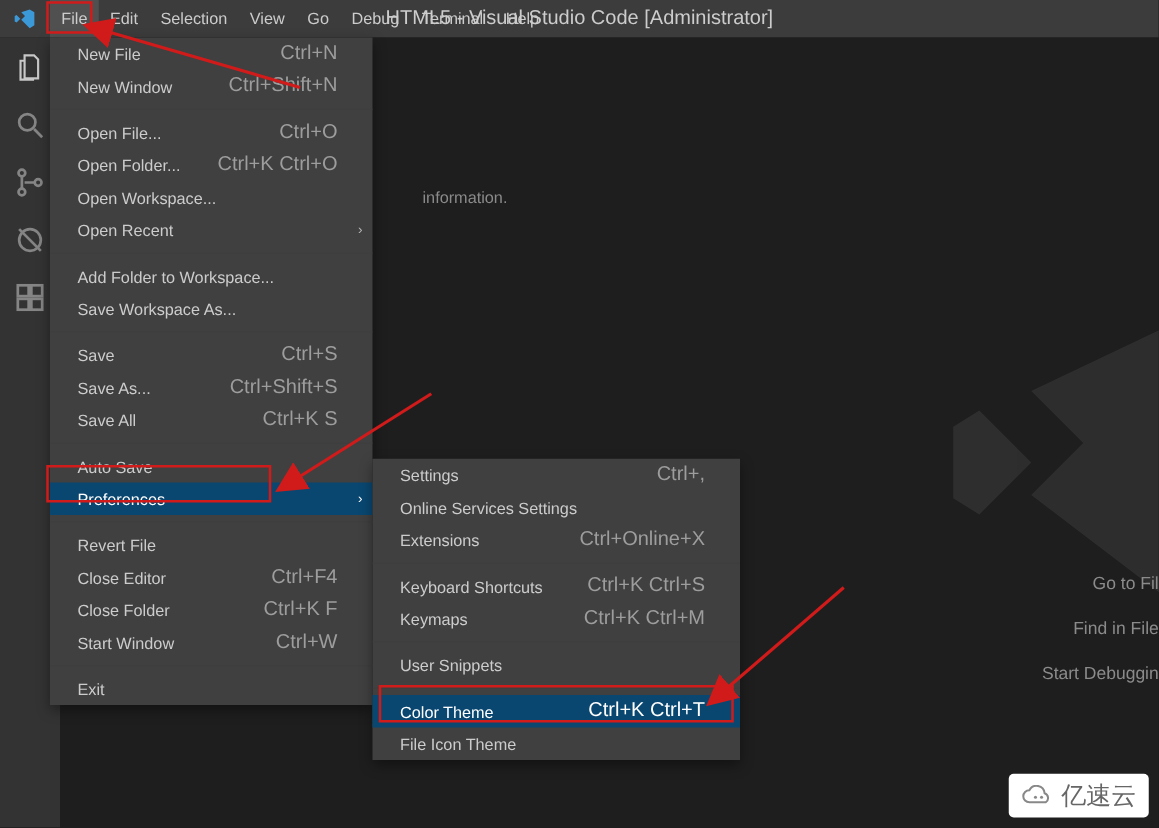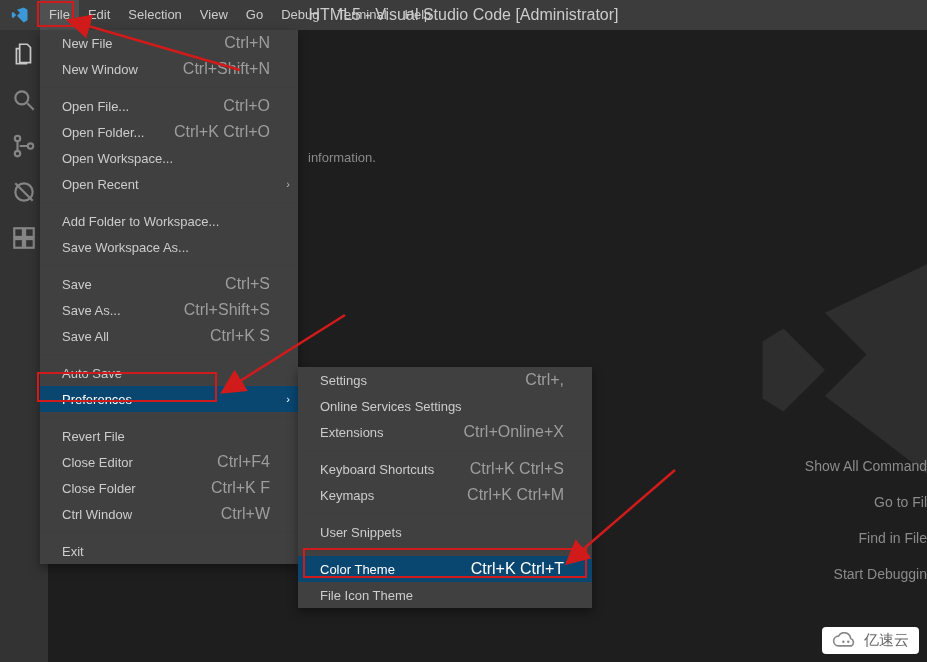--- a/index.html
+++ b/index.html
@@ -5,21 +5,21 @@
 * { margin: 0; padding: 0; box-sizing: border-box; font-family: "Segoe UI", Arial, sans-serif; }
 body { background: #1e1e1e; color: #cccccc; width: 927px; height: 662px; overflow: hidden; position: relative; }
 
 .titlebar { height: 30px; background: #3c3c3c; display: flex; align-items: center; font-size: 13px; color: #cccccc; }
 .titlebar .logo { width: 40px; display: flex; align-items: center; justify-content: center; }
 .titlebar .menus { display: flex; justify-content: flex-end; }
 .titlebar .menu-item { padding: 0 9px; height: 30px; line-height: 30px; cursor: pointer; }
 .titlebar .menu-item.open { background: #505050; }
 .titlebar .title { position: absolute; left: 50%; transform: translateX(-50%); color: #cccccc; font-size: 16px; }
 
-.body-row { display: flex; height: calc(100% - 30px); }
+.body-row { display: flex; height: calc(100% - 30px); gap: 30px; }
 .activitybar { width: 48px; background: #333333; display: flex; flex-direction: column; align-items: center; padding-top: 10px; gap: 18px; }
 .activitybar .ab-icon { width: 28px; height: 28px; color: #858585; display: flex; align-items: center; justify-content: center; }
 
 .main { flex: 1; position: relative; background: #1e1e1e; }
 .info-text { position: absolute; left: 260px; top: 120px; color: #8a8a8a; font-size: 13px; }
 .watermark { position: absolute; right: -80px; top: 210px; opacity: 0.07; }
 .watermark svg { width: 260px; height: 260px; }
 
 .shortcut-list { position: absolute; right: 0px; top: 418px; text-align: right; color: #8b8b8b; font-size: 14px; line-height: 36px; }
 
@@ -40,21 +40,21 @@
 .annot { position: absolute; border: 2px solid #d11b1b; pointer-events: none; z-index: 30; }
 #annot-file { left: 37px; top: 1px; width: 37px; height: 26px; }
 #annot-pref { left: 37px; top: 372px; width: 180px; height: 30px; }
 #annot-color { left: 303px; top: 548px; width: 284px; height: 30px; }
 
 
 .arrow { position: absolute; z-index: 29; pointer-events: none; }
 .arrow svg { overflow: visible; }
 
 
-.brand { position: absolute; right: 8px; bottom: 8px; background: #ffffff; border-radius: 4px; padding: 4px 10px; display: flex; align-items: center; gap: 6px; color: #666; font-size: 15px; z-index: 40; }
+.brand { position: absolute; right: 8px; bottom: 8px; background: #ffffff; border-radius: 4px; padding: 4px 10px; display: flex; align-items: center; gap: 6px; color: #666; font-size: 20px; z-index: 40; }
 .brand .cloud { width: 26px; height: 18px; }
 
 </style>
 </head>
 <body>
 
 <div class="titlebar">
   <div class="logo">
     <svg width="18" height="18" viewBox="0 0 24 24">
         <path fill="#3b99d8" d="M17 2l5 3v14l-5 3-9-9 4-4-4-4zM3 8l4 4-4 4-2-1V9z"></path>
@@ -114,21 +114,20 @@
   <div class="main">
     <div class="info-text">information.</div>
 
     <div class="watermark">
       <svg viewBox="0 0 100 100">
           <path fill="#ffffff" d="M72 8l18 10v64l-18 10L30 60l16-16-16-16zM14 34l16 16-16 16-8-5V39z"></path>
         </svg>
     </div>
 
     <div class="shortcut-list">
-      <div>Show All Command</div>
       <div>Go to Fil</div>
       <div>Find in File</div>
       <div>Start Debuggin</div>
     </div>
   </div>
 </div>
 
 <div id="file-menu" class="menu-panel">
   <div class="mi">
       <span>New File</span>
@@ -189,21 +188,21 @@
     </div>
   <div class="mi">
       <span>Close Editor</span>
       <span class="kb">Ctrl+F4</span>
     </div>
   <div class="mi">
       <span>Close Folder</span>
       <span class="kb">Ctrl+K F</span>
     </div>
   <div class="mi">
-      <span>Ctrl Window</span>
+      <span>Start Window</span>
       <span class="kb">Ctrl+W</span>
     </div>
   <div class="sep"></div>
   <div class="mi">
       <span>Exit</span>
     </div>
 </div>
 
 <div id="pref-menu" class="menu-panel">
   <div class="mi">

